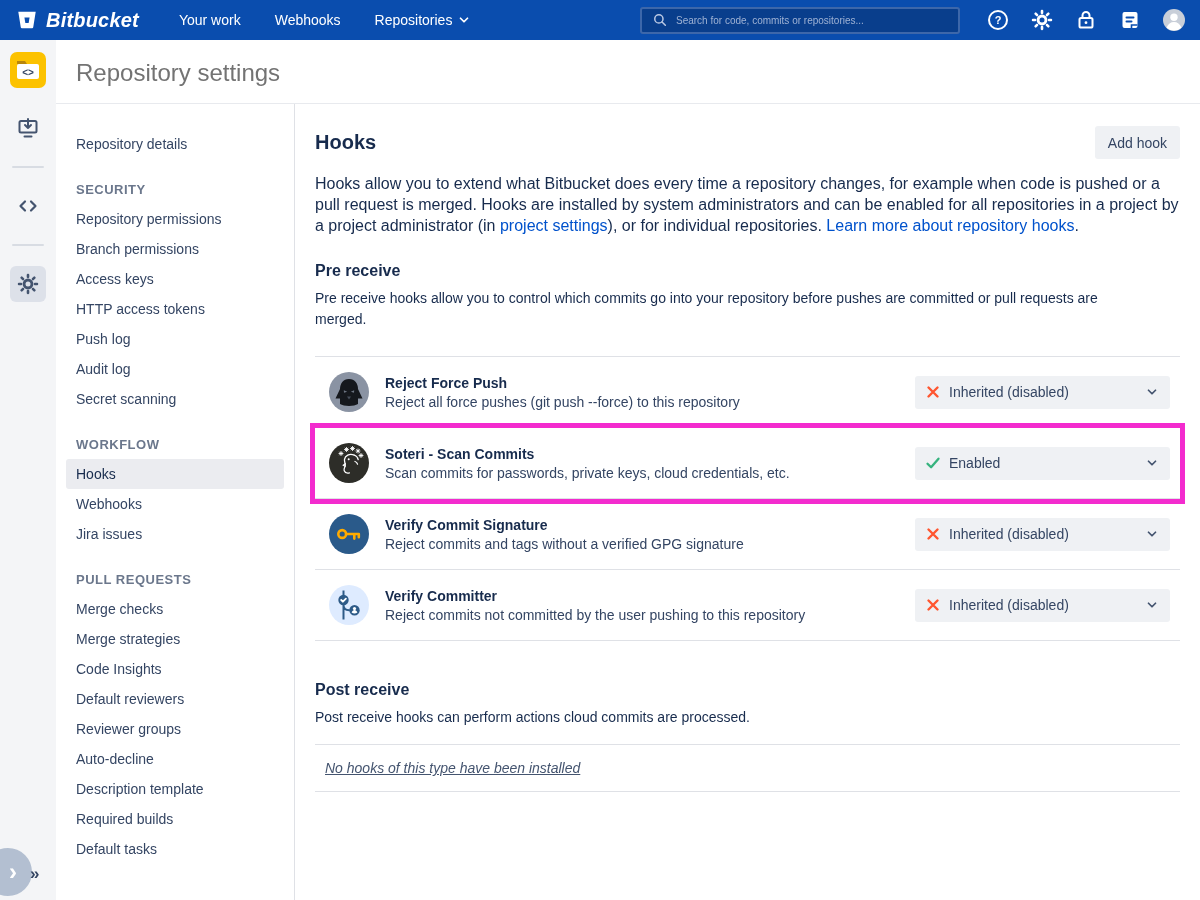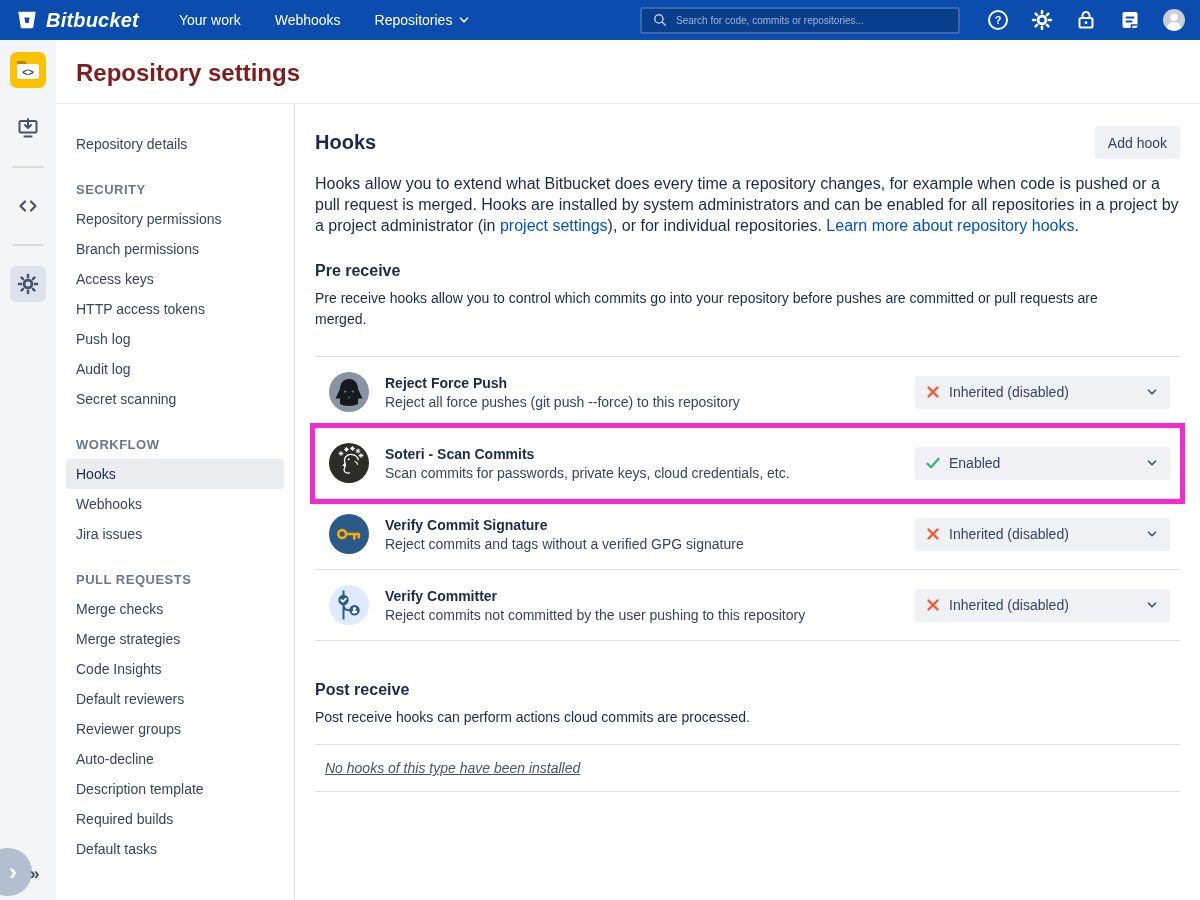--- a/index.html
+++ b/index.html
@@ -48,21 +48,21 @@
   .expand-circle {
     position:absolute; left:-16px; bottom:4px; width:48px; height:48px; border-radius:50%;
     background:#B3BfD1; color:#fff; font-size:24px; font-weight:700;
     display:flex; align-items:center; justify-content:center; padding-left:10px; cursor:pointer;
   }
   .expand-chevrons { position:absolute; left:30px; bottom:16px; color:#344563; font-size:17px; font-weight:700; }
 
   
   .page-wrap { position:absolute; top:40px; left:56px; width:1144px; height:860px; background:#fff; display:flex; flex-direction:column; }
   .page-header { padding:19px 0 16px 20px; border-bottom:1px solid #E8EAEE; }
-  .page-title { font-size:24px; font-weight:700; color:#7f1d1d; }
+  .page-title { font-size:24px; font-weight:400; color:#737373; }
 
   
   .content-body { display:flex; flex:1; min-height:0; }
   .settings-nav { width:239px; border-right:1px solid #DFE1E6; padding:25px 10px 0 10px; }
   .side-item {
     height:30px; line-height:20px; padding:5px 10px; font-size:14px; color:#344563;
     border-radius:3px; cursor:pointer; white-space:nowrap;
   }
   .side-item.selected { background:#EBECF0; color:#172B4D; }
   .side-header {

